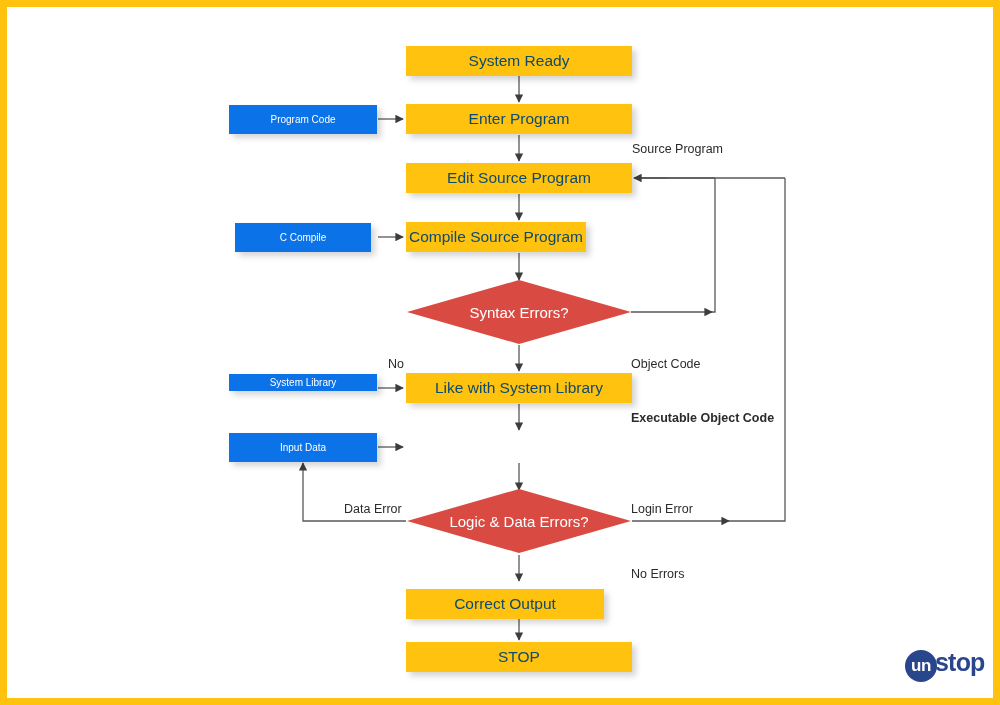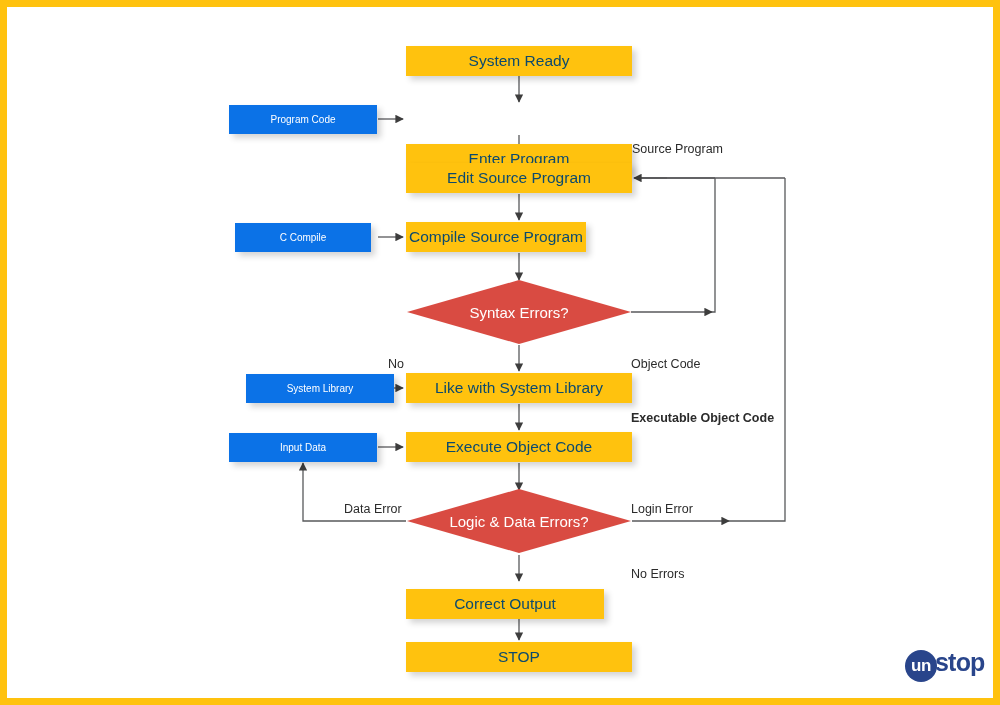--- a/index.html
+++ b/index.html
@@ -150,57 +150,54 @@
     </g>
     <g stroke="#58595B" stroke-width="1.3" fill="none" marker-end="url(#arrow)">
       <path d="M 660 171 L 627 171"></path>
     </g>
   </svg>
 
   <div class="node node-proc" style="left:399px; top:39px; width:226px; height:30px;">
     <span>System Ready</span>
   </div>
 
-  <div class="node node-proc" style="left:399px; top:97px; width:226px; height:30px;margin-top:40px;">
+  <div class="node node-proc" style="left:399px; top:97px; width:226px; height:30px;">
     <span>Enter Program</span>
   </div>
 
   <div class="node node-proc" style="left:399px; top:156px; width:226px; height:30px;">
     <span>Edit Source Program</span>
   </div>
 
   <div class="node node-proc" style="left:399px; top:215px; width:180px; height:30px;">
     <span>Compile Source Program</span>
   </div>
 
   <div class="node node-proc" style="left:399px; top:366px; width:226px; height:30px;">
     <span>Like with System Library</span>
   </div>
 
-  <div class="node node-proc" style="left:399px; top:425px; width:226px; height:30px;">
-    <span>Execute Object Code</span>
-  </div>
 
   <div class="node node-proc" style="left:399px; top:576px; width:198px; height:30px;margin-top:6px;">
     <span>Correct Output</span>
   </div>
 
   <div class="node node-proc" style="left:399px; top:635px; width:226px; height:30px;">
     <span>STOP</span>
   </div>
 
   <div class="node node-io" style="left:222px; top:98px; width:148px; height:29px;">
     <span>Program Code</span>
   </div>
 
   <div class="node node-io" style="left:228px; top:216px; width:136px; height:29px;">
     <span>C Compile</span>
   </div>
 
-  <div class="node node-io" style="left:239px; top:367px; width:148px; height:29px;">
+  <div class="node node-io" style="left:222px; top:367px; width:148px; height:17px;">
     <span>System Library</span>
   </div>
 
   <div class="node node-io" style="left:222px; top:426px; width:148px; height:29px;">
     <span>Input Data</span>
   </div>
 
   <div class="node node-dec" style="left:400px; top:273px; width:224px; height:64px;">
     <div class="diamond-shape"></div>
     <span class="dec-label">Syntax Errors?</span>

